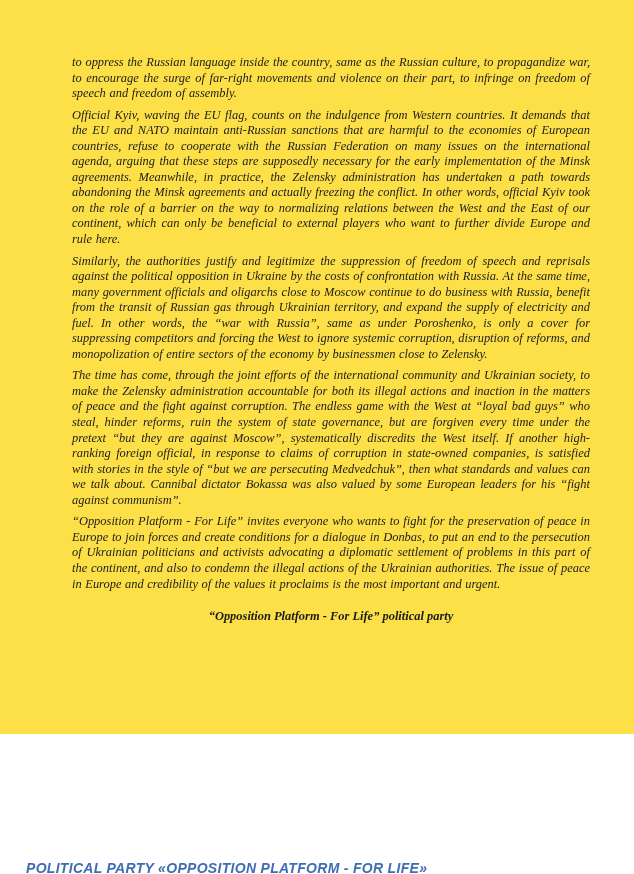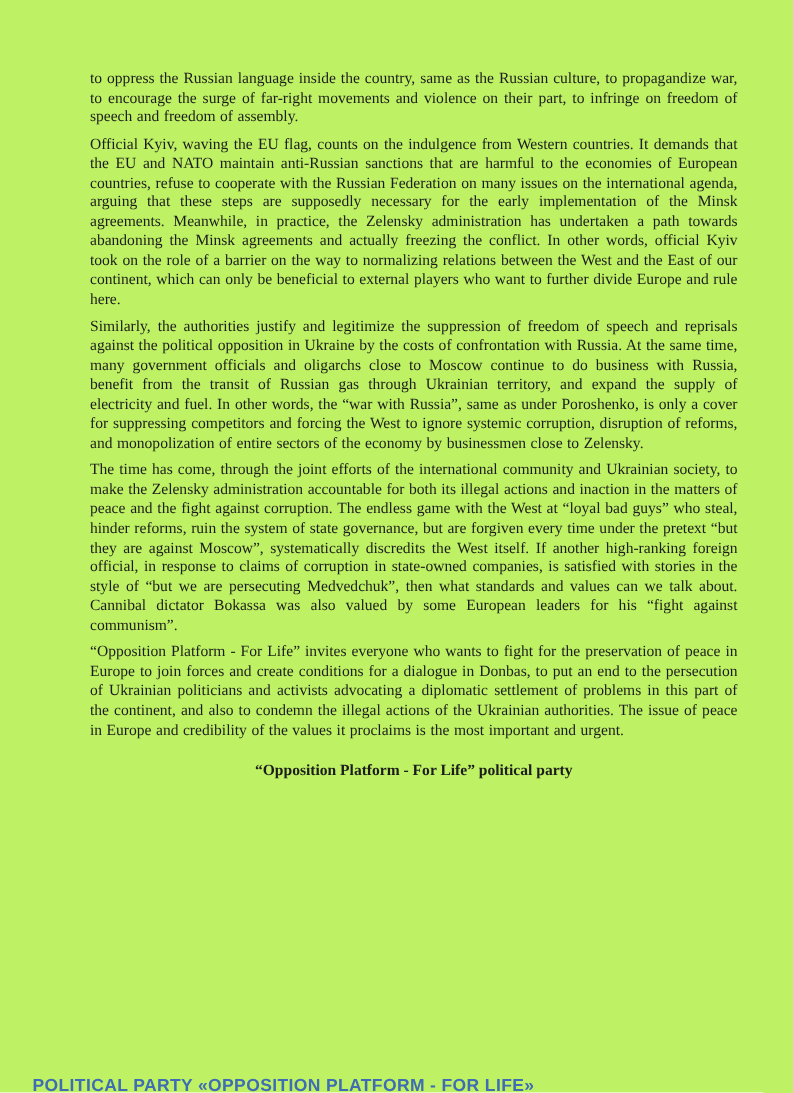--- a/index.html
+++ b/index.html
@@ -5,24 +5,25 @@
   * { margin: 0; padding: 0; box-sizing: border-box; }
   html, body {
     width: 634px;
     height: 874px;
     background: #ffffff;
     overflow: hidden;
   }
   .page {
     position: relative;
     width: 634px;
-    height: 874px;
-    background: #bef264;
+    height: 734px;
+    background: #fde047;
     font-family: "Liberation Serif", serif;
     color: #1c1c1c;
+    font-style: italic;
   }
   .content {
     position: absolute;
     left: 72px;
     top: 55px;
     width: 518px;
   }
   .body-par {
     font-size: 12.45px;
     line-height: 15.55px;

